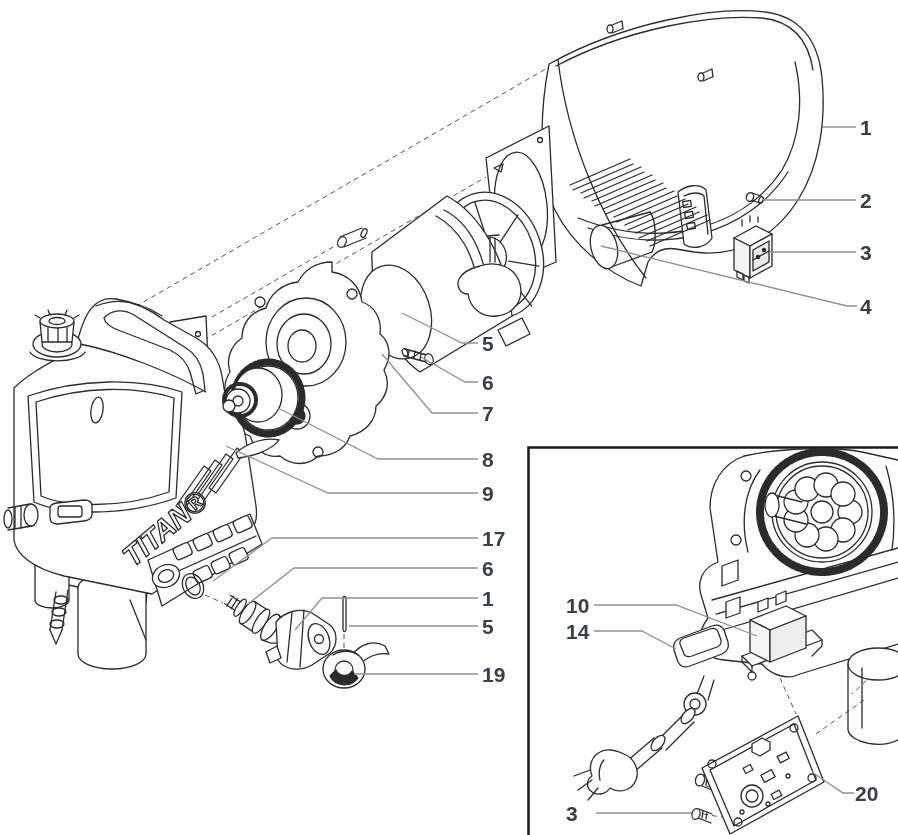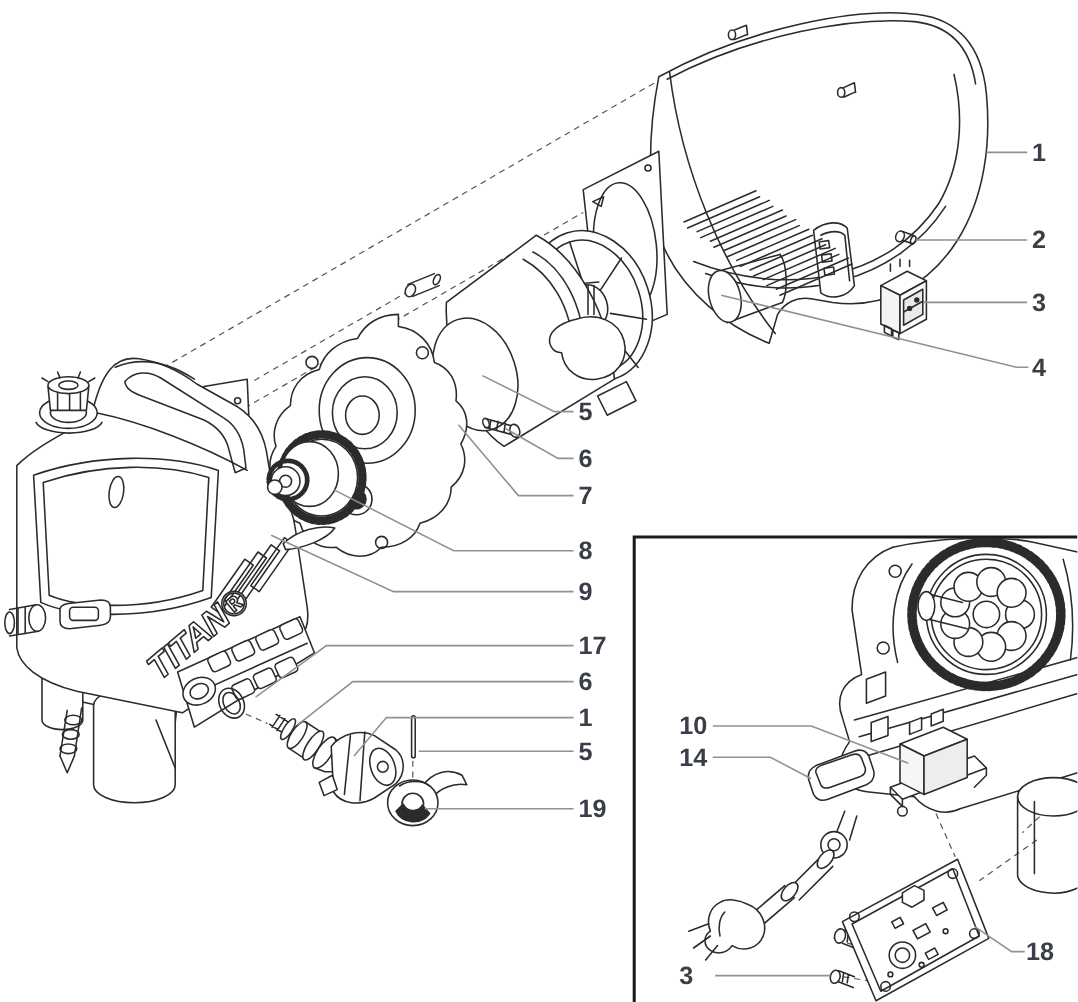--- a/index.html
+++ b/index.html
@@ -358,14 +358,14 @@
   <div class="callout" style="left:482px;top:449px">8</div>
   <div class="callout" style="left:482px;top:483px">9</div>
   <div class="callout" style="left:482px;top:528px">17</div>
   <div class="callout" style="left:482px;top:558px">6</div>
   <div class="callout" style="left:482px;top:588px">1</div>
   <div class="callout" style="left:482px;top:616px">5</div>
   <div class="callout" style="left:482px;top:664px">19</div>
   <div class="callout" style="left:566px;top:595px">10</div>
   <div class="callout" style="left:566px;top:621px">14</div>
   <div class="callout" style="left:566px;top:803px">3</div>
-  <div class="callout" style="left:855px;top:783px">18</div>
+  <div class="callout" style="left:855px;top:783px">20</div>
 </div>
 
 </body></html>

